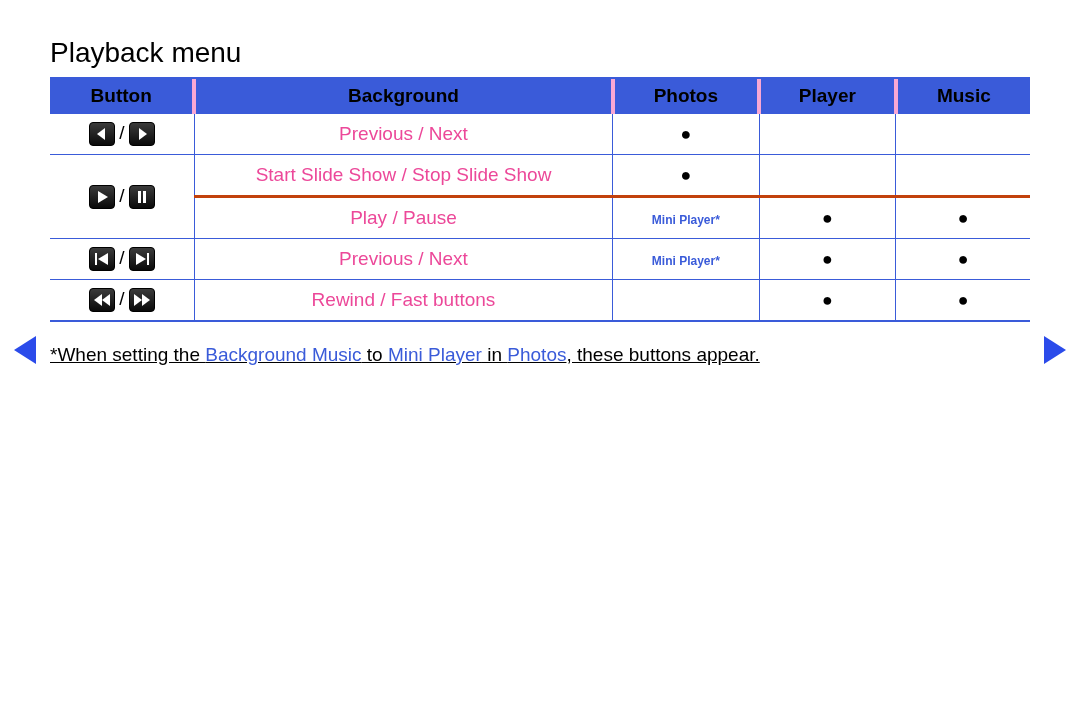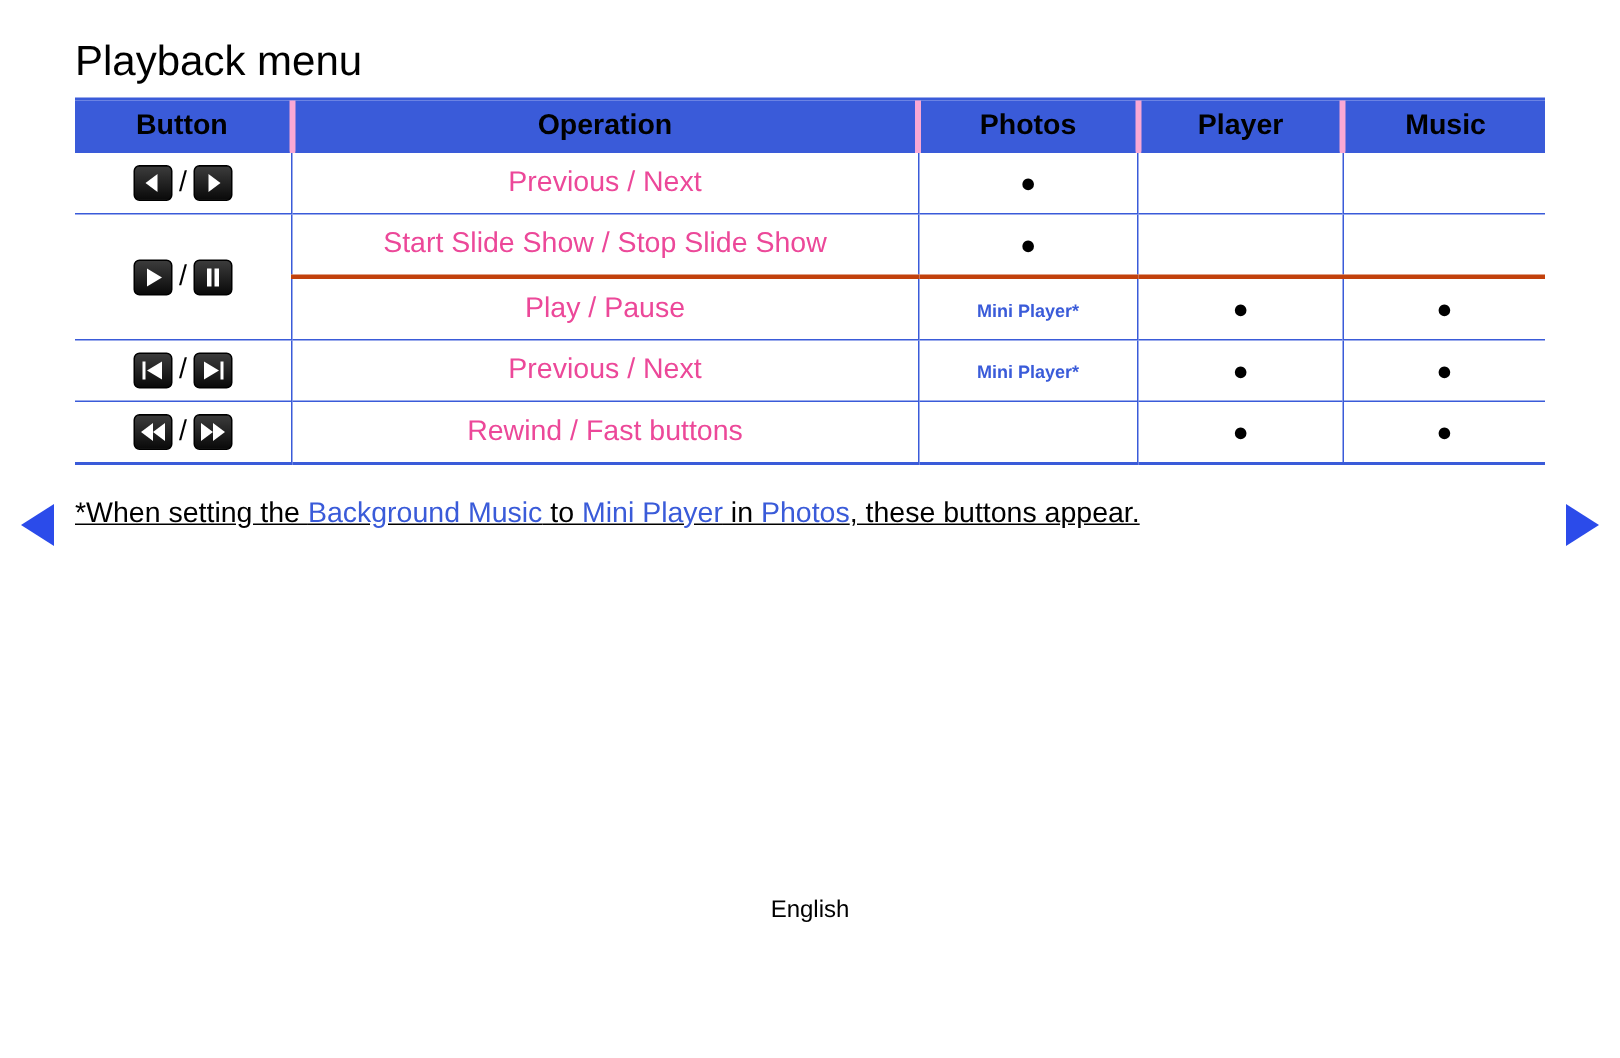--- a/index.html
+++ b/index.html
@@ -9,21 +9,21 @@
     height: 705px;
     background: #fff;
     font-family: Arial, Helvetica, sans-serif;
     color: #000;
   }
   .page {
     width: 1080px;
     height: 632px;
     position: relative;
     box-sizing: border-box;
-    padding: 25px 50px 0 50px;
+    padding: 37px 50px 0 50px;
   }
   .title {
     font-size: 28px;
     font-weight: 500;
     margin: 0 0 8px 0;
   }
   .title-rule {
     border: none;
     border-top: 2px solid #3a5bd9;
     margin: 0 0 0 0;
@@ -110,21 +110,21 @@
 
 <div class="page">
 
   <h1 class="title">Playback menu</h1>
   <hr class="title-rule">
 
   <table class="pb">
     <thead>
       <tr>
         <th style="width:140px">Button</th>
-        <th style="width:430px">Operation</th>
+        <th style="width:430px">Background</th>
         <th style="width:140px">Photos</th>
         <th style="width:130px">Player</th>
         <th style="width:130px">Music</th>
       </tr>
     </thead>
     <tbody>
 
       <tr>
         <td>
           <span class="btn-pair">
@@ -219,14 +219,13 @@
     </tbody>
   </table>
 
   <p class="footnote">
     <span>*When setting the </span><span class="hl">Background Music</span><span> to </span><span class="hl">Mini Player</span><span> in </span><span class="hl">Photos</span><span>, these buttons appear.</span>
   </p>
 
   <div class="nav-arrow nav-prev"></div>
   <div class="nav-arrow nav-next"></div>
 
-  <div class="lang">English</div>
 </div>
 
 </body></html>

